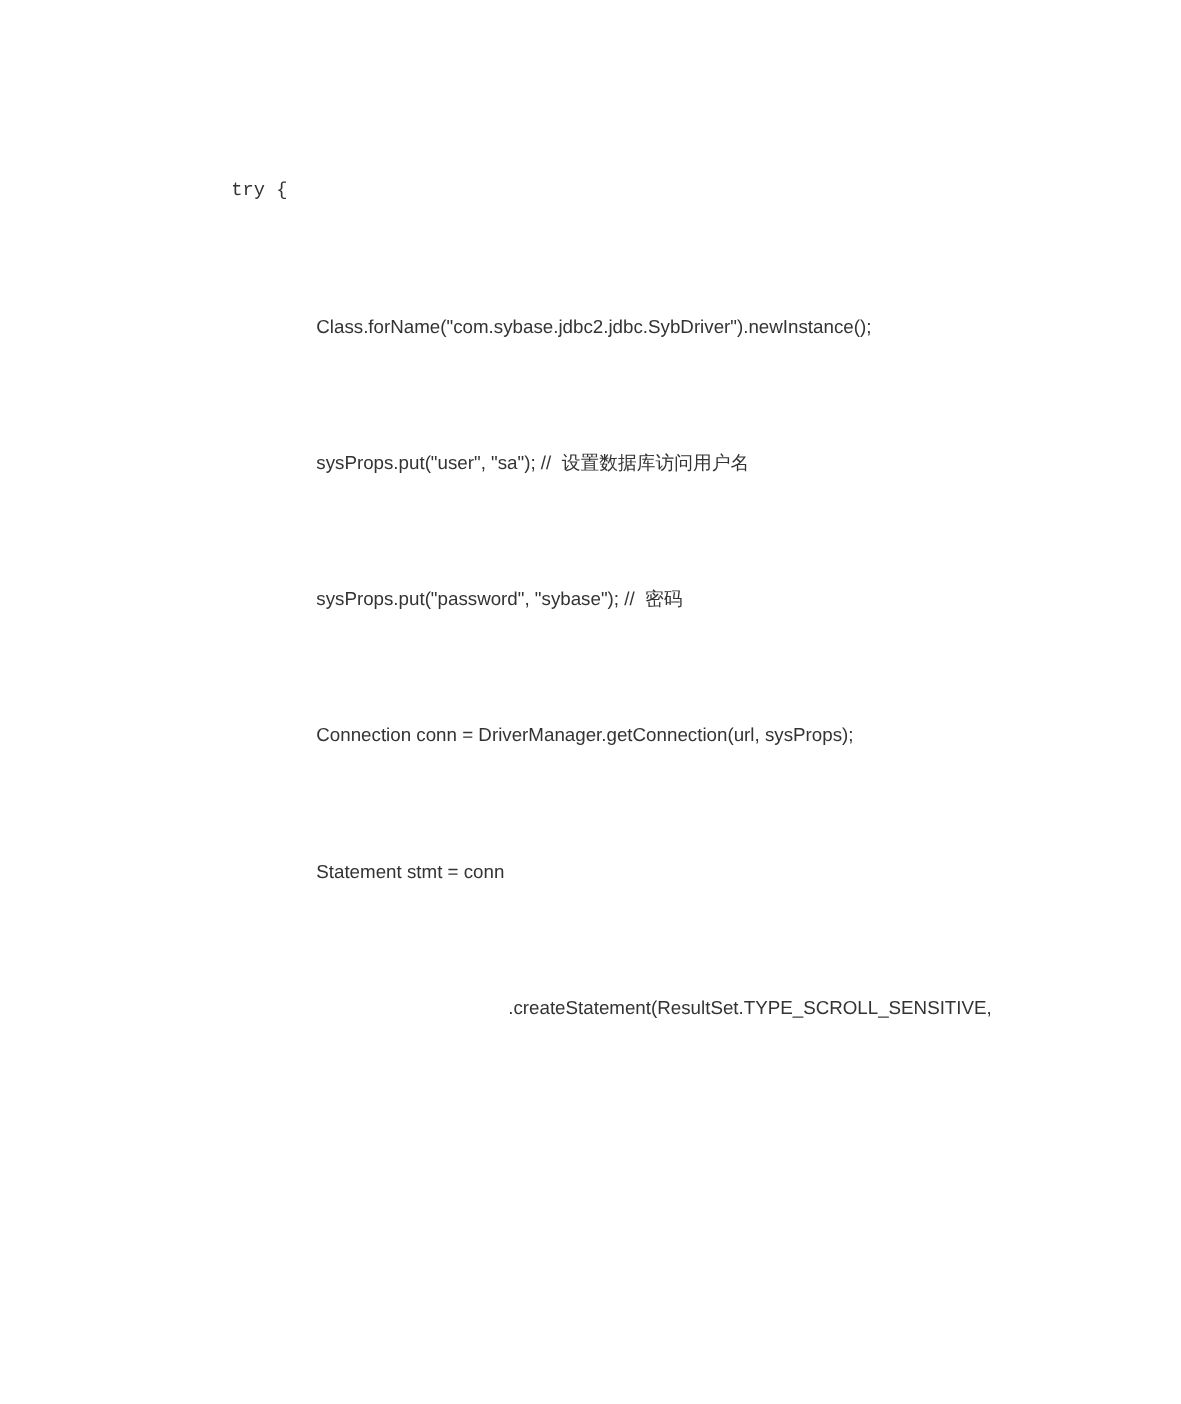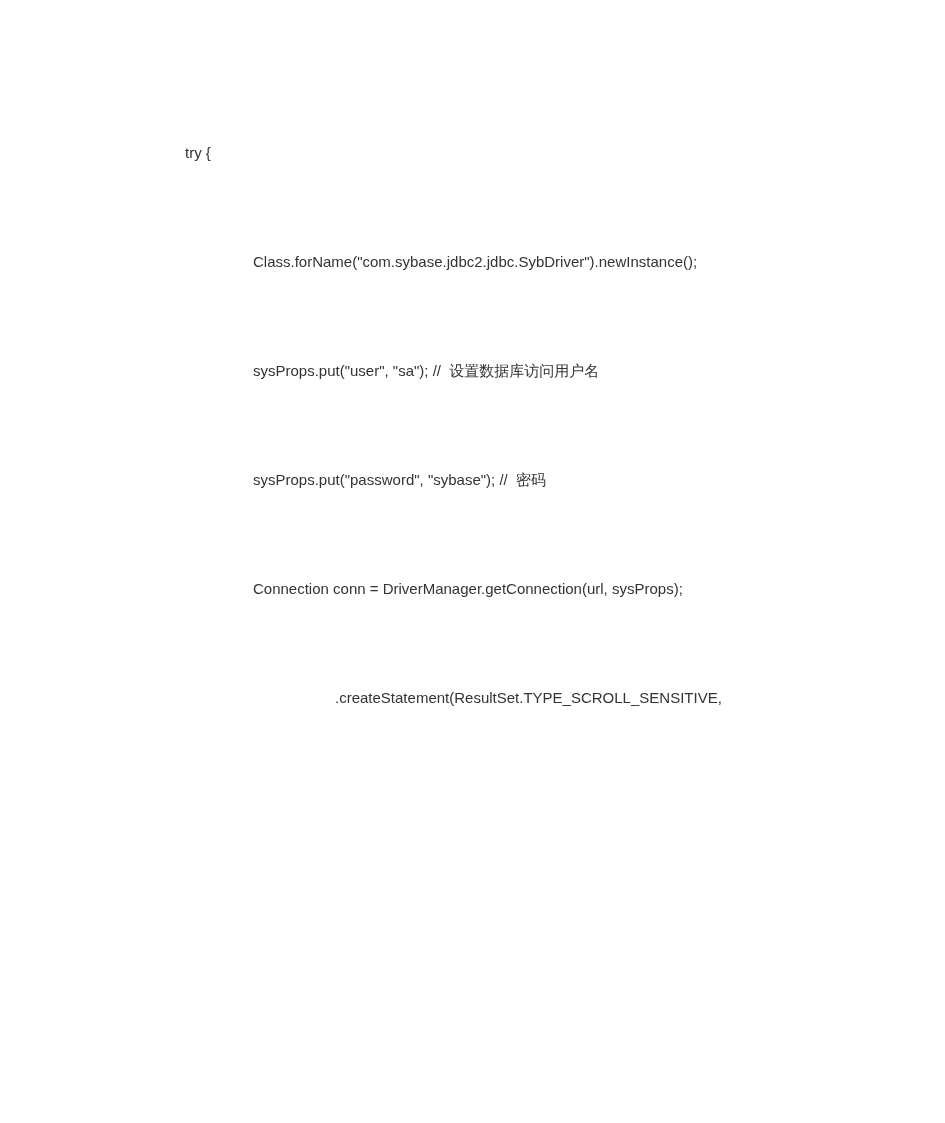--- a/index.html
+++ b/index.html
@@ -25,36 +25,39 @@
     }
     .line {
       margin-bottom: 46px;
       word-break: break-all;
     }
     .line:last-child {
       margin-bottom: 0;
     }
     .indent-1 {
       padding-left: 85px;
+      font-family: Liberation Mono, monospace;
     }
     .indent-2 {
       padding-left: 153px;
     }
     .indent-3 {
       padding-left: 235px;
+      text-align: center;
     }
   </style>
 </head>
 <body>
 
 <div class="code-area">
   <div class="line indent-1">try {</div>
   <div class="line indent-2">Class.forName("com.sybase.jdbc2.jdbc.SybDriver").newInstance();</div>
   <div class="line indent-2">sysProps.put("user", "sa"); //  设置数据库访问用户名</div>
   <div class="line indent-2">sysProps.put("password", "sybase"); //  密码</div>
   <div class="line indent-2">Connection conn = DriverManager.getConnection(url, sysProps);</div>
+  <div class="line indent-2">Statement stmt = conn</div>
   <div class="line indent-3">.createStatement(ResultSet.TYPE_SCROLL_SENSITIVE,</div>
   
   
   
   
   
 </div>
 
 </body></html>

